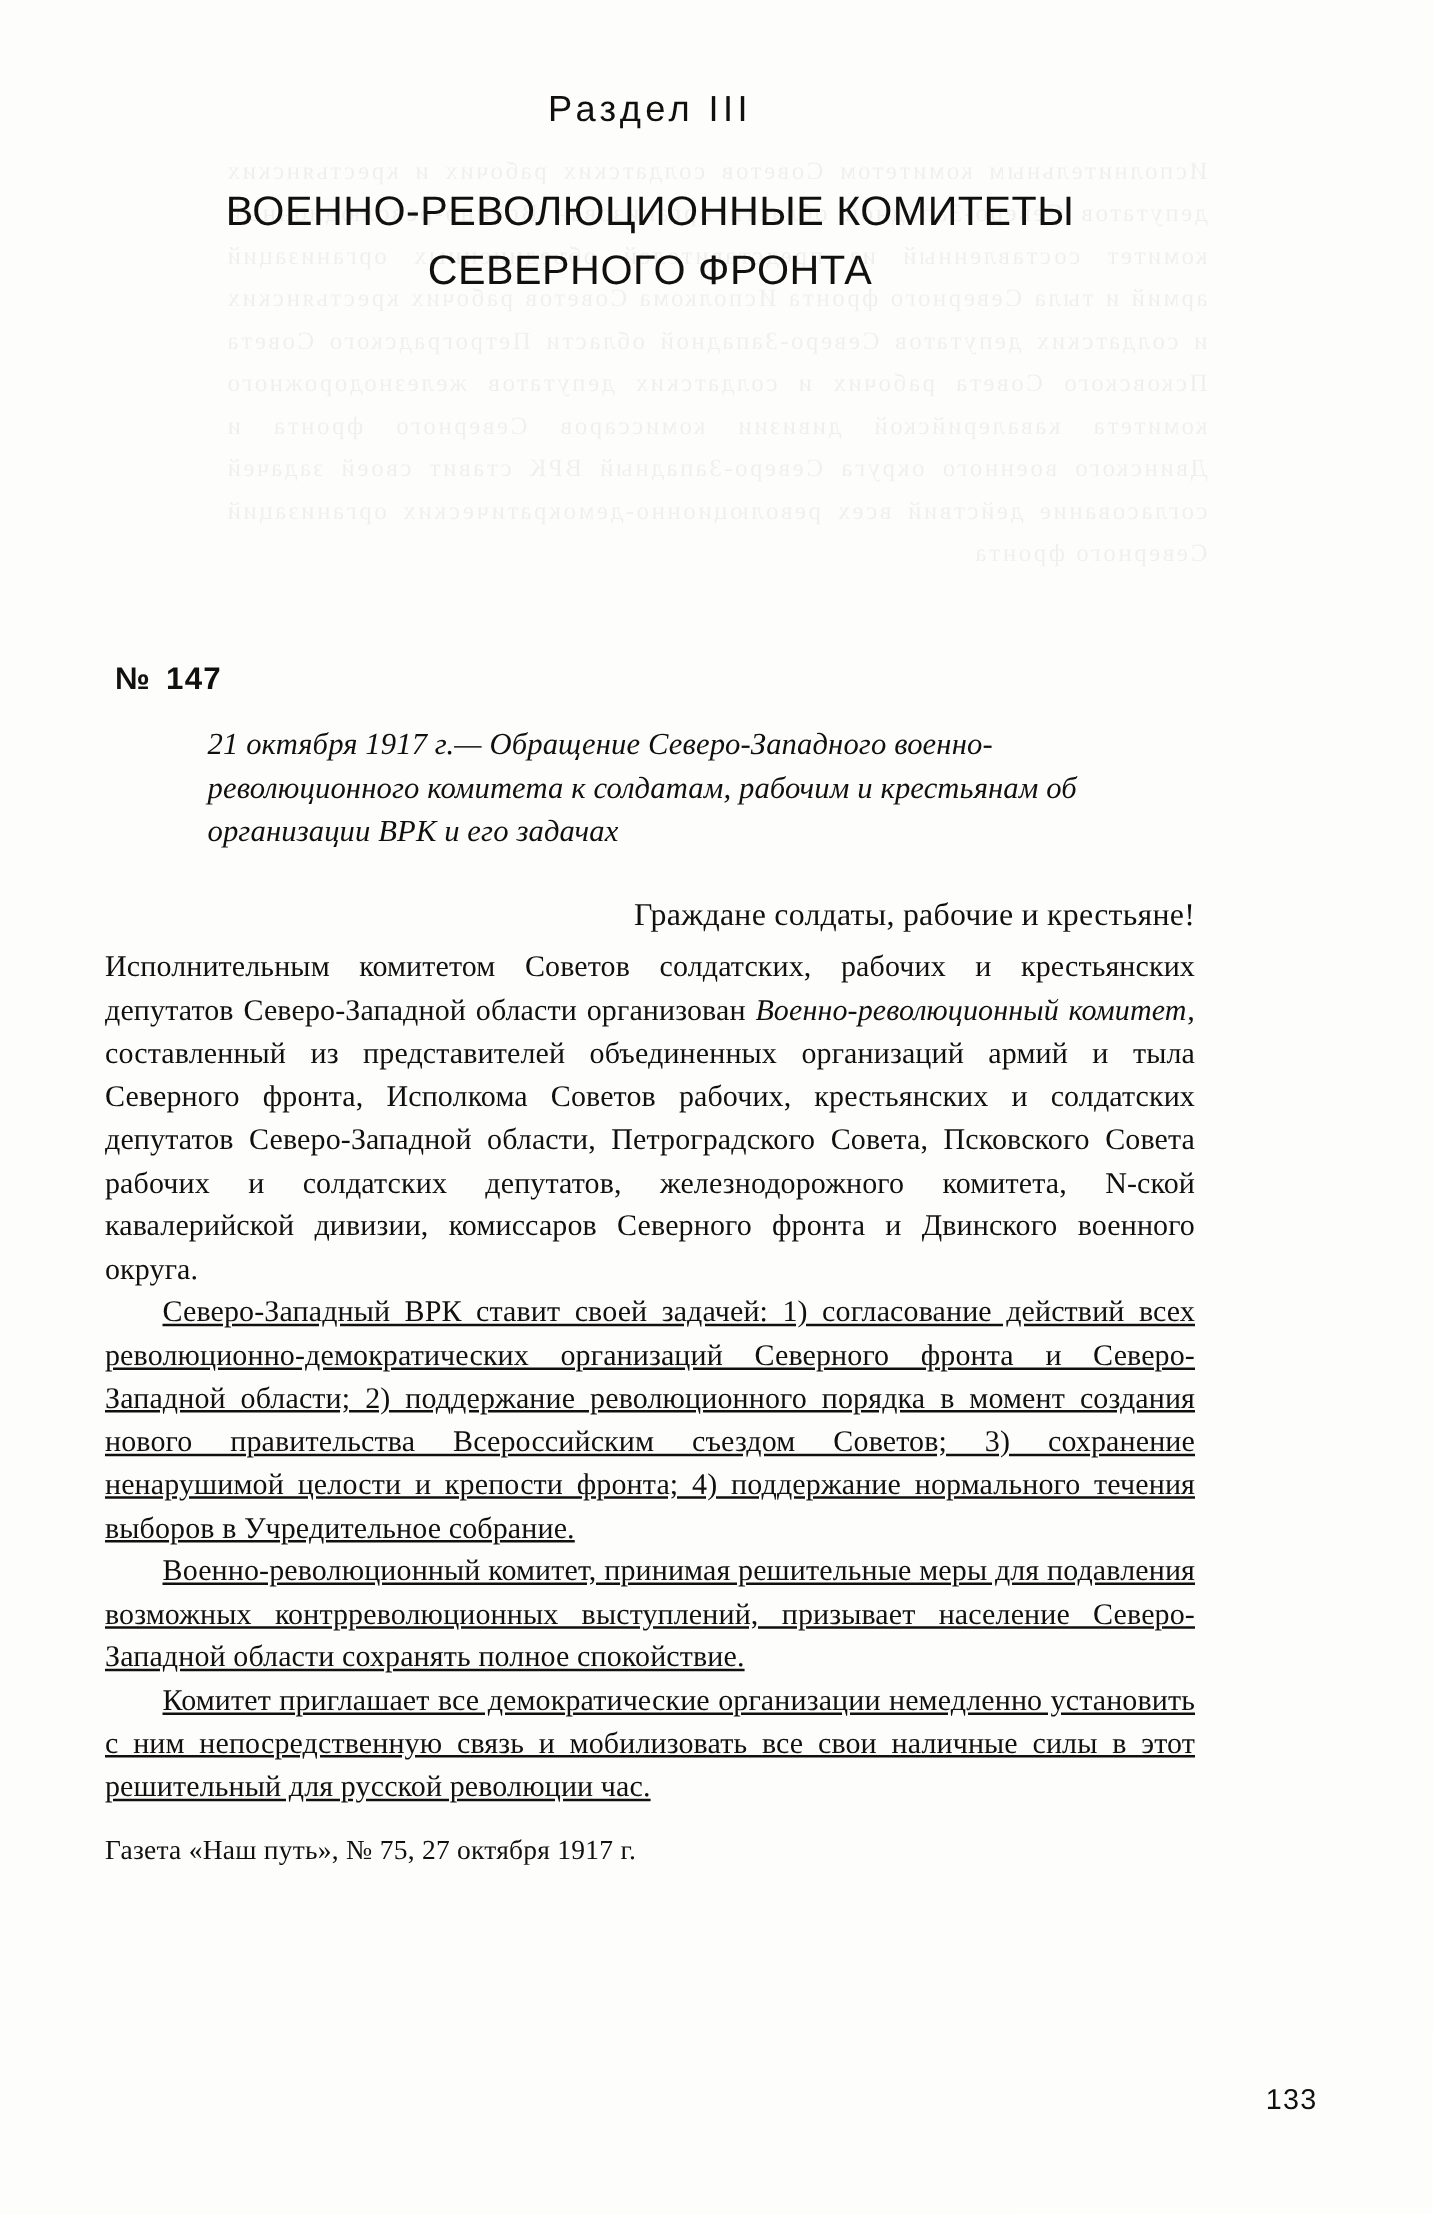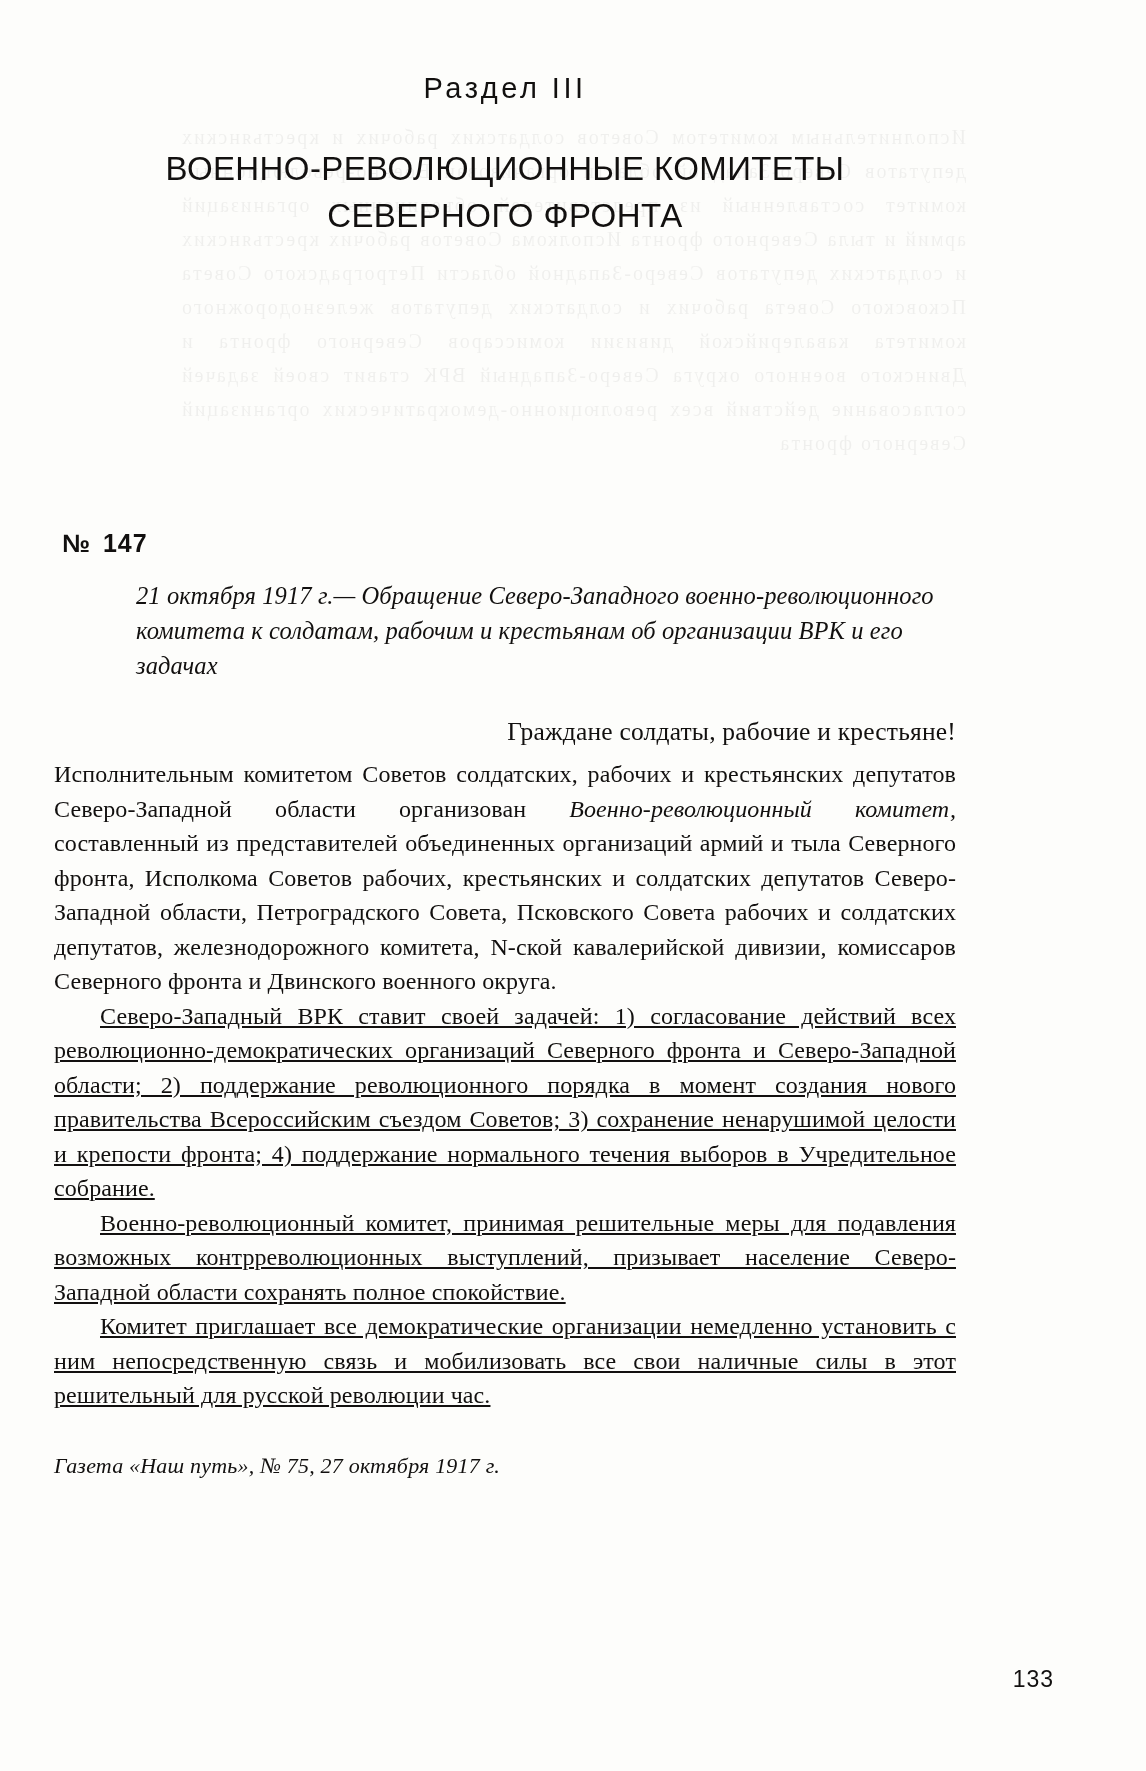--- a/index.html
+++ b/index.html
@@ -31,21 +31,21 @@
     line-height: 34px;
     letter-spacing: 2px;
     padding: 120px 180px;
     box-sizing: border-box;
     text-align: justify;
     transform: scaleX(-1);
     filter: blur(0.4px);
   }
   .content {
     position: relative;
-    padding: 0 190px 0 54px;
+    padding: 0 190px 0 84px;
   }
   
   .section-label {
     text-align: center;
     font-size: 29px;
     letter-spacing: 3.5px;
     margin-top: 72px;
     font-family: "Liberation Sans", sans-serif;
     font-weight: 400;
   }
@@ -114,22 +114,21 @@
   p.body em {
     font-style: italic;
   }
   .signature {
     margin-top: 10px;
     font-size: 25.5px;
     text-align: right;
     letter-spacing: 0.1px;
   }
   .source {
-    margin-top: 40px;
-    font-style: italic;
+    margin-top: 20px;
     font-size: 22px;
     letter-spacing: 0.2px;
   }
   .folio {
     position: absolute;
     right: 92px;
     bottom: 78px;
     font-family: "Liberation Sans", sans-serif;
     font-size: 23px;
     letter-spacing: 1px;

